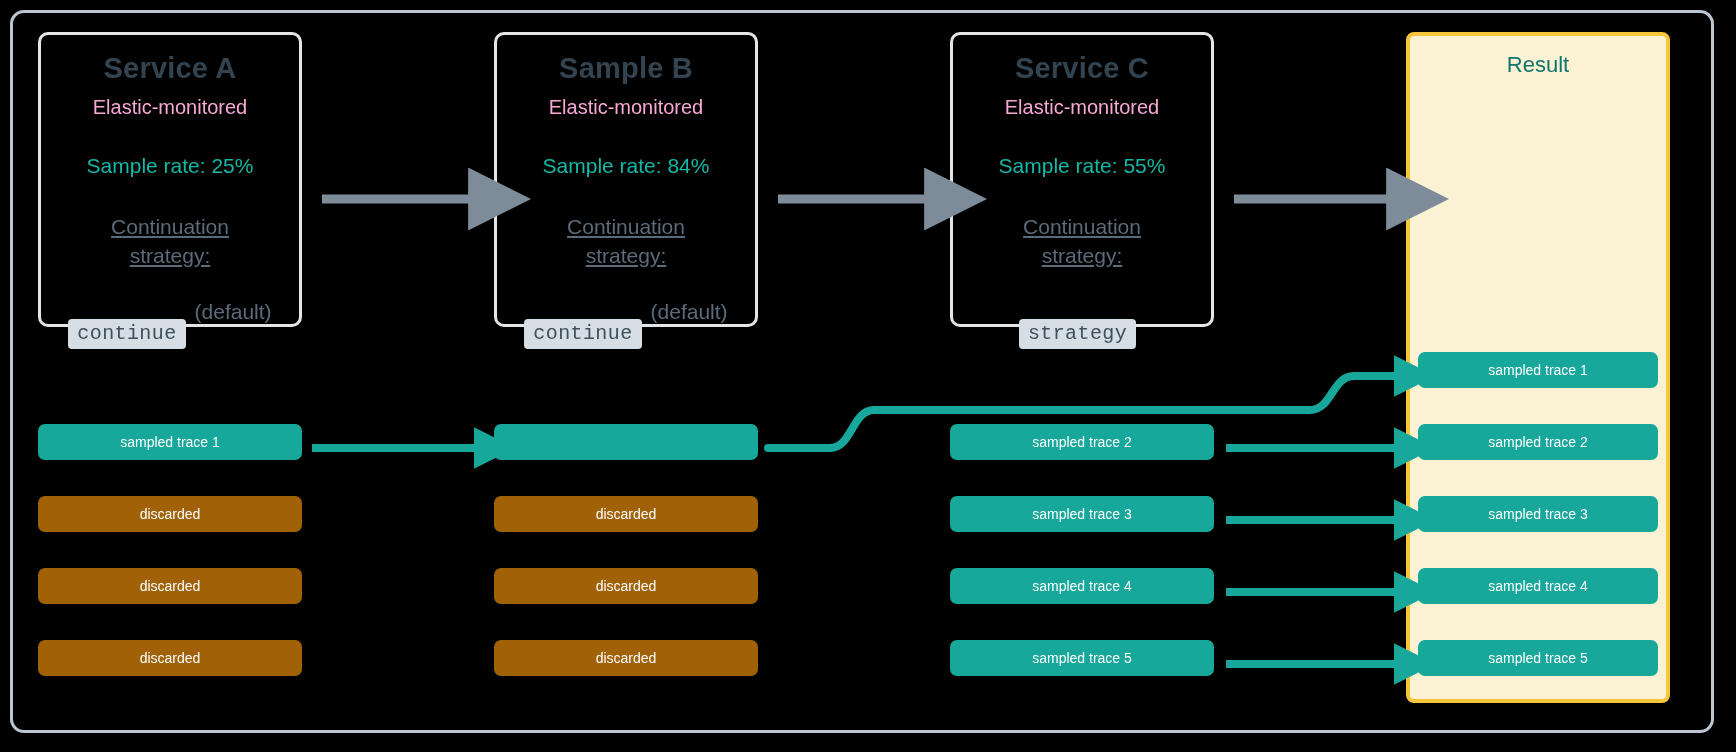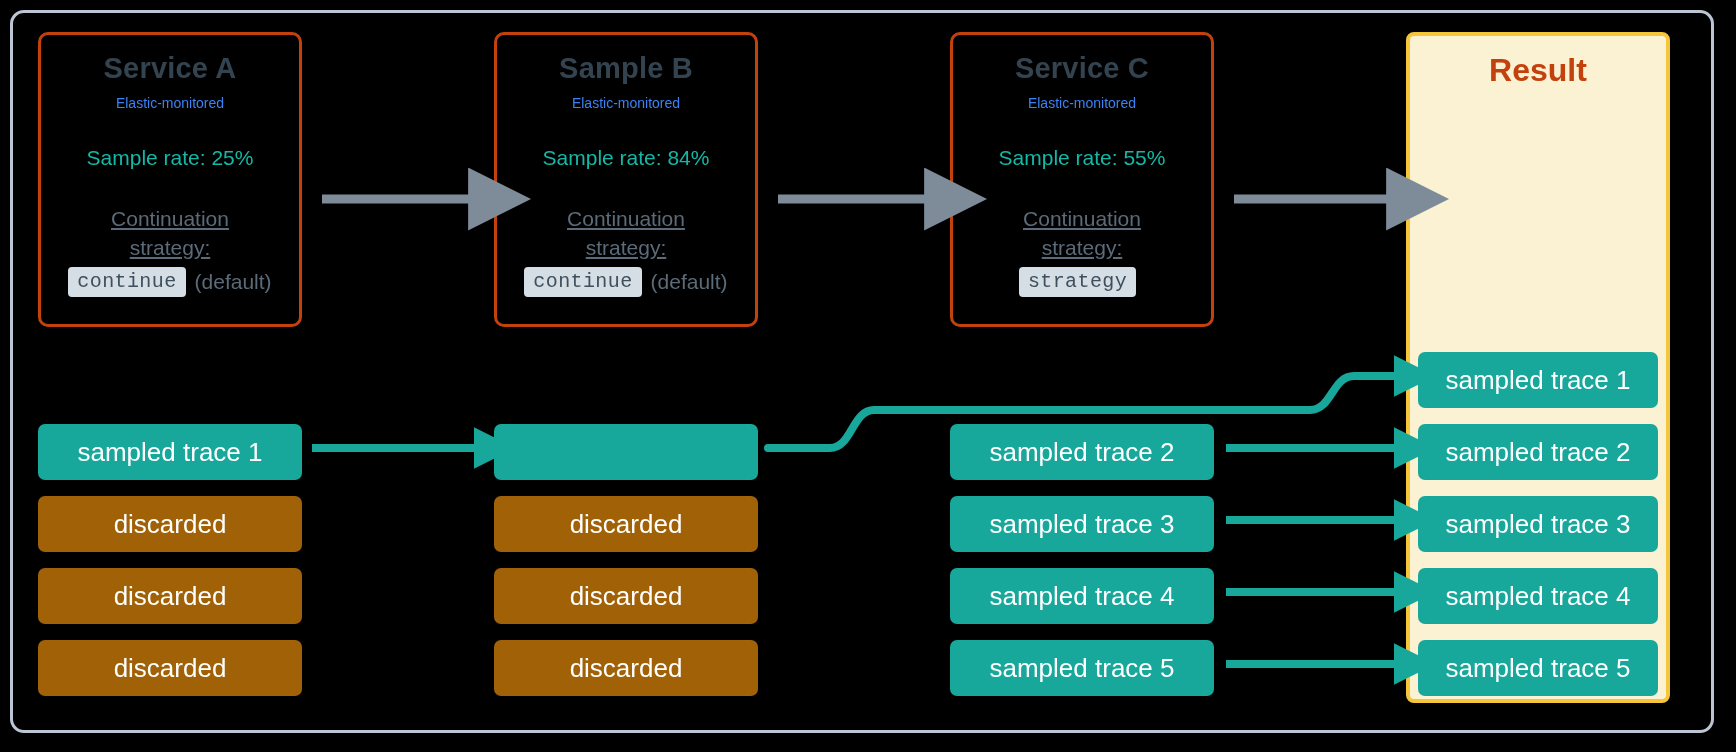--- a/index.html
+++ b/index.html
@@ -14,57 +14,57 @@
   
   .outer-frame{
     position:absolute;left:10px;top:10px;width:1704px;height:723px;
     border:3px solid #bcc6d2;border-radius:14px;box-sizing:border-box;
     pointer-events:none;
   }
 
   
   .service-card{
     position:absolute;top:32px;width:264px;height:295px;
-    border:3px solid #c2410c;border-radius:10px;box-sizing:border-box;
+    border:3px solid #e5e5e5;border-radius:10px;box-sizing:border-box;
     display:flex;flex-direction:column;align-items:center;
     padding-top:16px;color:#3a4a56;background:transparent;
   }
   .service-title{
     font-size:29px;font-weight:bold;color:#33434f;letter-spacing:.2px;
     margin:0 0 8px 0;line-height:1.2;
   }
-  .service-sub{font-size:14px;color:#3b82f6;line-height:1.3;margin:0;}
+  .service-sub{font-size:20px;color:#f9a8d4;line-height:1.3;margin:0;}
   .service-rate{font-size:21px;color:#14b8a6;margin:32px 0 0 0;line-height:1.3;}
   .strategy-label{font-size:21px;color:#5b6b79;margin:34px 0 0 0;text-align:center;line-height:1.38;text-decoration:underline;}
   .strategy-line{
     display:flex;align-items:center;justify-content:center;gap:9px;
     margin-top:4px;font-size:21px;color:#5b6b79;
   }
   .code-badge{
     font-family:"Liberation Mono", monospace;font-size:20px;
     background:#d5dde5;color:#3f4f5c;border-radius:4px;
-    padding:3px 9px 4px 9px;line-height:1.15;letter-spacing:.4px;
+    padding:3px 9px 4px 9px;line-height:1.15;letter-spacing:.4px;margin-top:44px;
   }
 
   
   .result-panel{
     position:absolute;left:1406px;top:32px;width:264px;height:671px;
     background:#fbf1d3;border:4px solid #f5c63a;border-radius:8px;
     box-sizing:border-box;
   }
   .result-title{
     position:absolute;left:0;right:0;top:16px;text-align:center;
-    font-size:32px;font-weight:bold;color:#c2410c;
+    font-size:22px;font-weight:normal;color:#0f766e;
   }
 
   
   .chip{
-    position:absolute;height:56px;width:264px;border-radius:7px;
+    position:absolute;height:36px;width:264px;border-radius:7px;
     display:flex;align-items:center;justify-content:center;
-    color:#ffffff;font-size:26px;line-height:1;box-sizing:border-box;
+    color:#ffffff;font-size:14px;line-height:1;box-sizing:border-box;
   }
   .chip.sampled{background:#17a79b;}
   .chip.discarded{background:#a16207;}
 
   
   #wires{position:absolute;left:0;top:0;width:1736px;height:752px;pointer-events:none;}
 </style>
 </head>
 <body>
 

